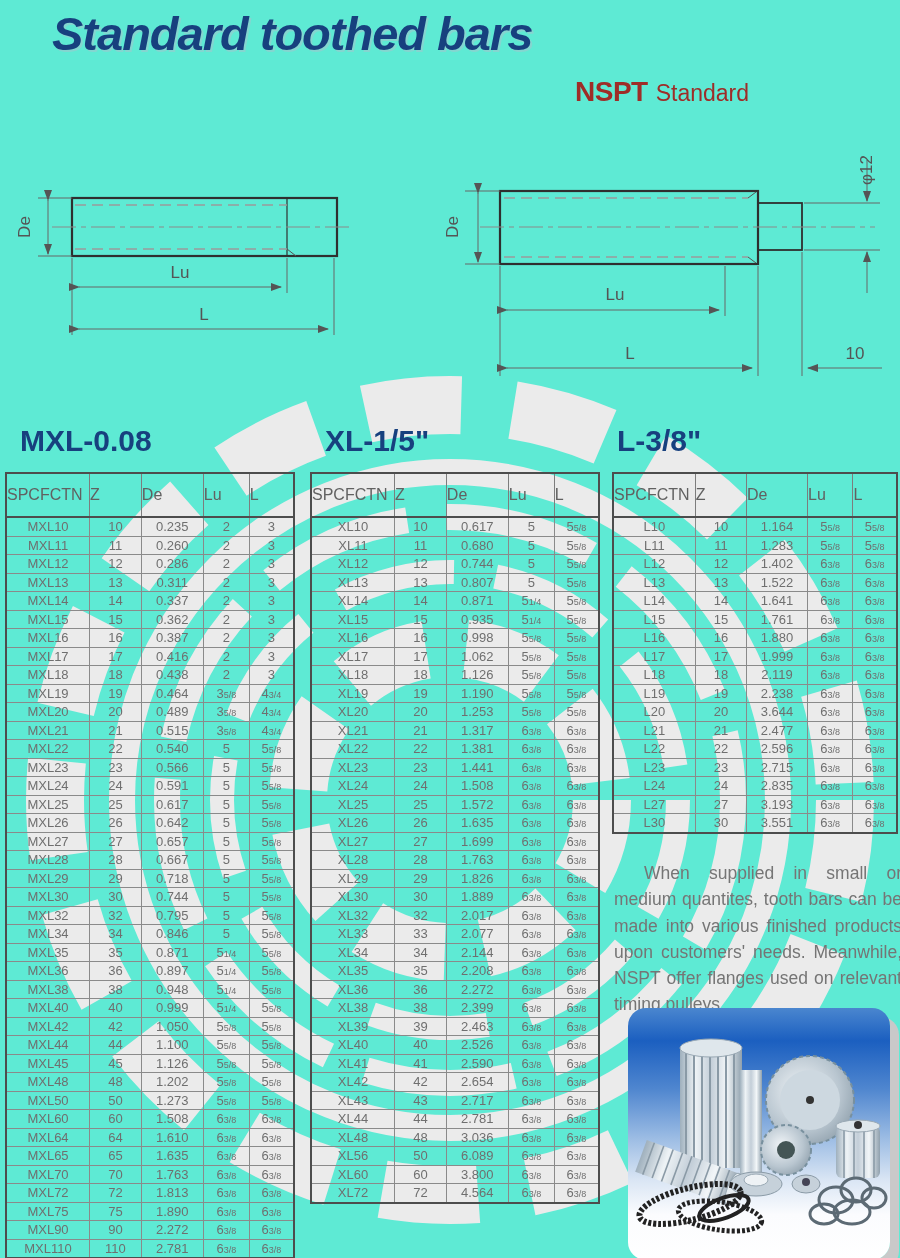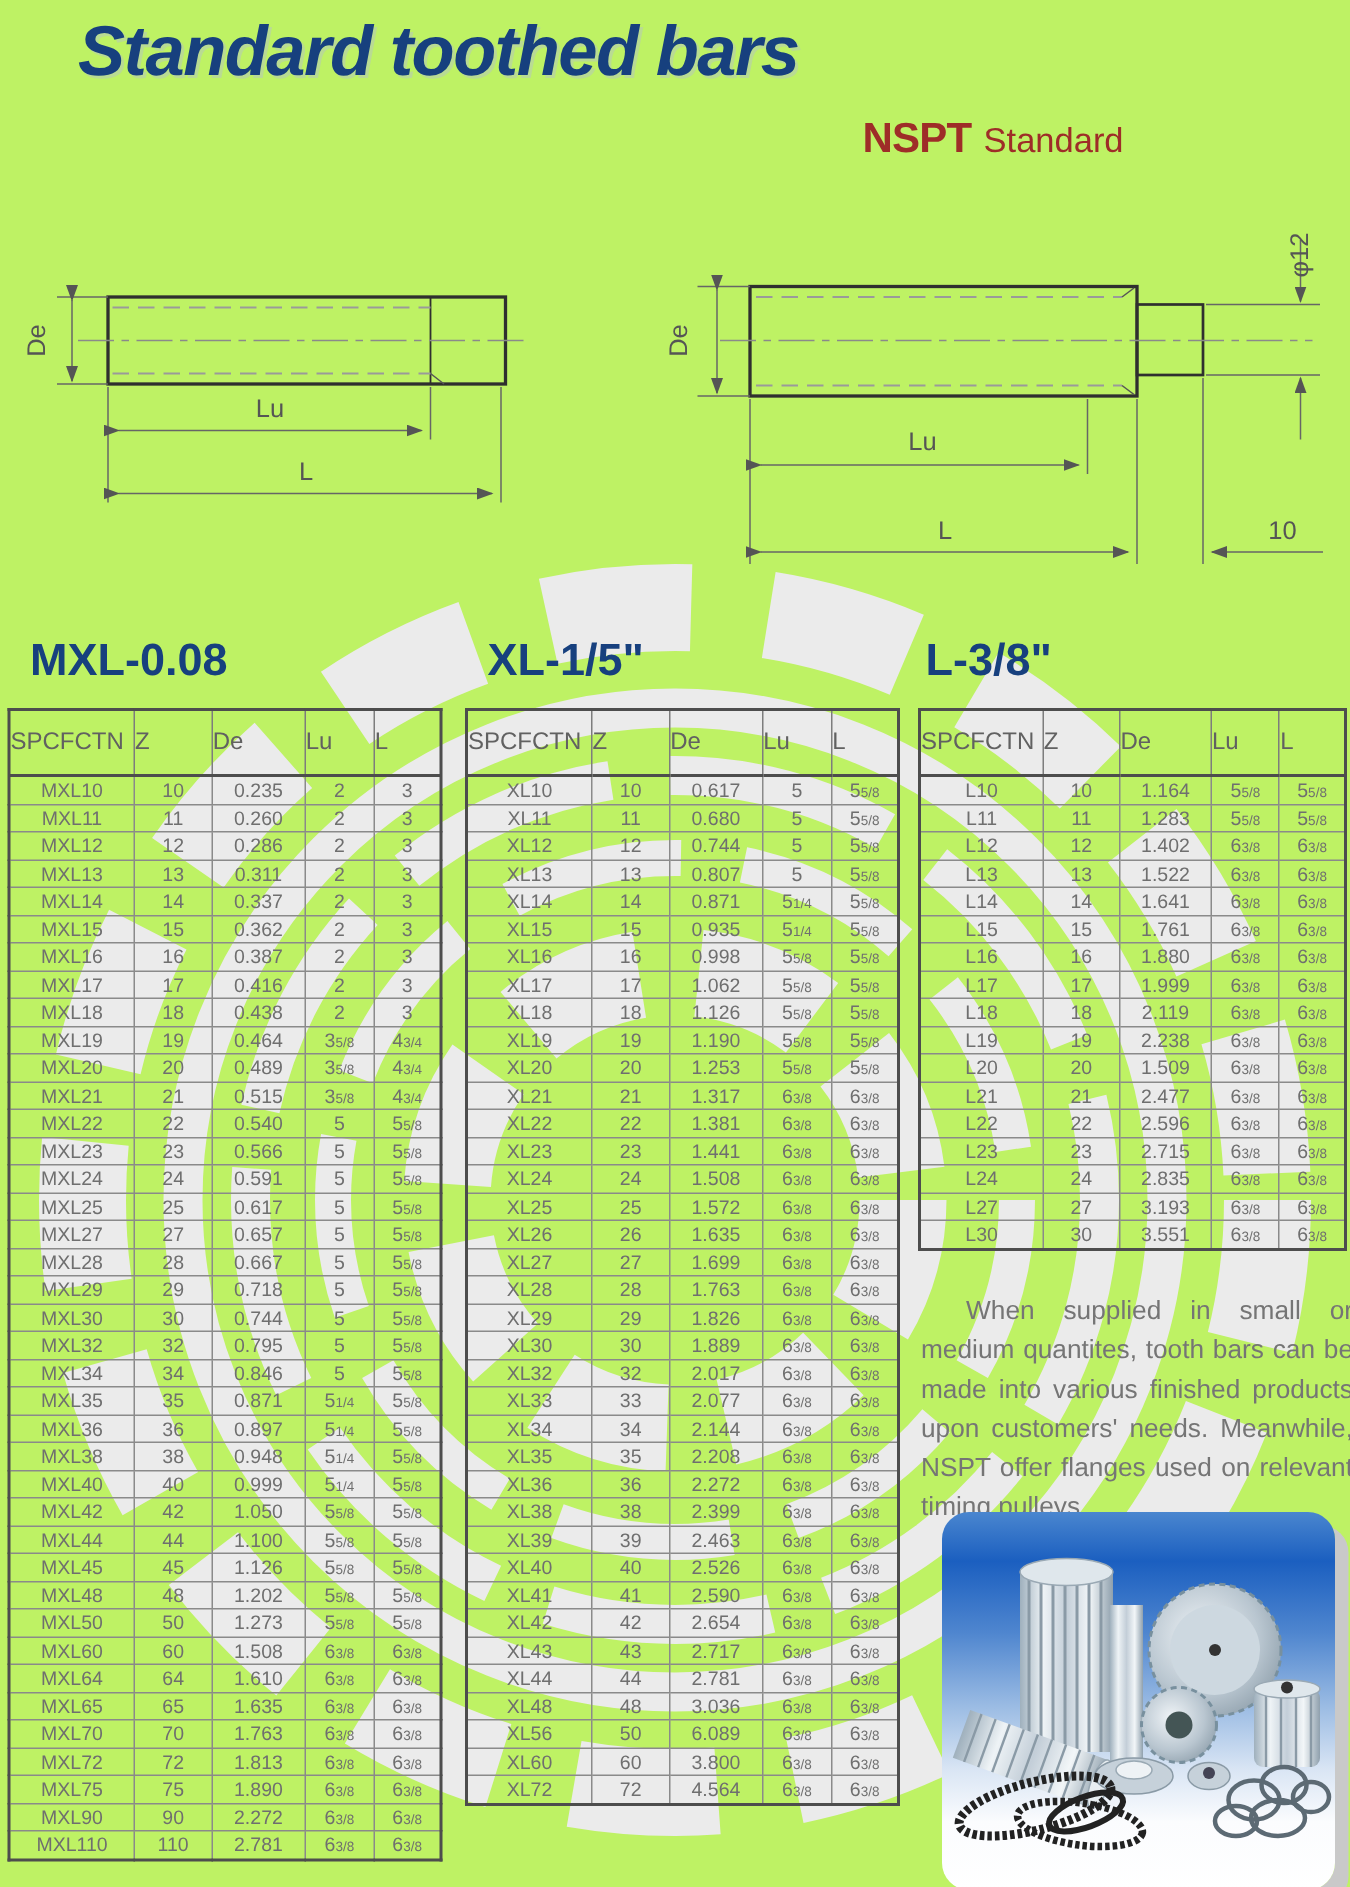--- a/index.html
+++ b/index.html
@@ -1,16 +1,16 @@
 <!DOCTYPE html>
 <html><head>
 <meta charset="utf-8">
 <style>
   html,body{margin:0;padding:0;background:#fff;}
-  .page{position:relative;width:900px;height:1258px;background:#bef264;overflow:hidden;
+  .page{position:relative;width:900px;height:1258px;background:#5eead4;overflow:hidden;
         font-family:"Liberation Sans", sans-serif;}
   
   .watermark{position:absolute;left:-70px;top:320px;z-index:0;pointer-events:none;}
   
   .main-title{position:absolute;left:52px;top:6px;z-index:2;margin:0;
       font-size:47px;font-weight:bold;font-style:italic;letter-spacing:-1px;color:#17407e;
       text-shadow:2px 2px 0 rgba(180,190,205,.45);}
   .brand-line{position:absolute;left:575px;top:76px;z-index:2;white-space:nowrap;}
   .brand-name{font-size:28px;font-weight:bold;color:#9e2d28;letter-spacing:-0.5px;}
   .brand-suffix{font-size:23px;color:#9e2d28;margin-left:8px;}
@@ -252,20 +252,27 @@
             <td>5<span class="fr">5/8</span></td>
           </tr>
           <tr>
             <td>MXL25</td>
             <td>25</td>
             <td>0.617</td>
             <td>5</td>
             <td>5<span class="fr">5/8</span></td>
           </tr>
           <tr>
+            <td>MXL26</td>
+            <td>26</td>
+            <td>0.642</td>
+            <td>5</td>
+            <td>5<span class="fr">5/8</span></td>
+          </tr>
+          <tr>
             <td>MXL27</td>
             <td>27</td>
             <td>0.657</td>
             <td>5</td>
             <td>5<span class="fr">5/8</span></td>
           </tr>
           <tr>
             <td>MXL28</td>
             <td>28</td>
             <td>0.667</td>
@@ -788,21 +795,21 @@
           <tr>
             <td>L19</td>
             <td>19</td>
             <td>2.238</td>
             <td>6<span class="fr">3/8</span></td>
             <td>6<span class="fr">3/8</span></td>
           </tr>
           <tr>
             <td>L20</td>
             <td>20</td>
-            <td>1.509</td>
+            <td>3.644</td>
             <td>6<span class="fr">3/8</span></td>
             <td>6<span class="fr">3/8</span></td>
           </tr>
           <tr>
             <td>L21</td>
             <td>21</td>
             <td>2.477</td>
             <td>6<span class="fr">3/8</span></td>
             <td>6<span class="fr">3/8</span></td>
           </tr>

